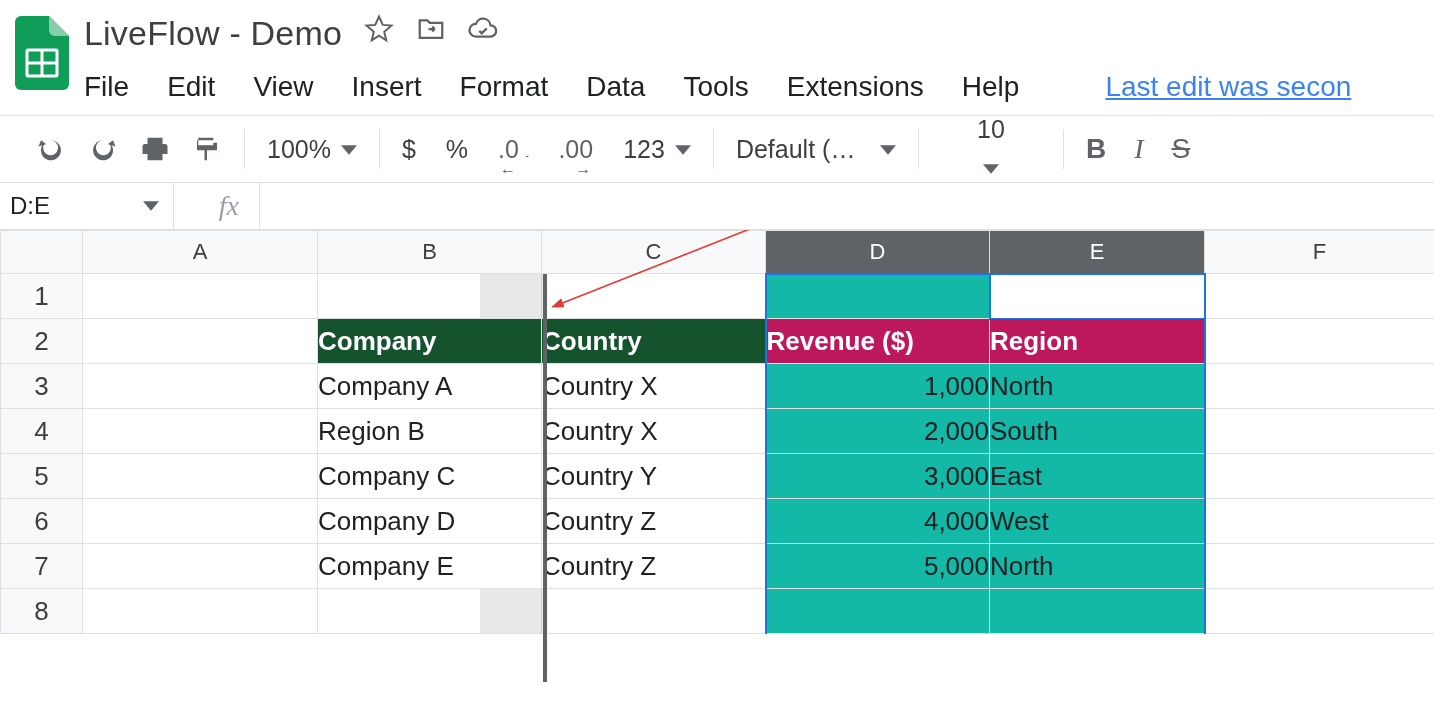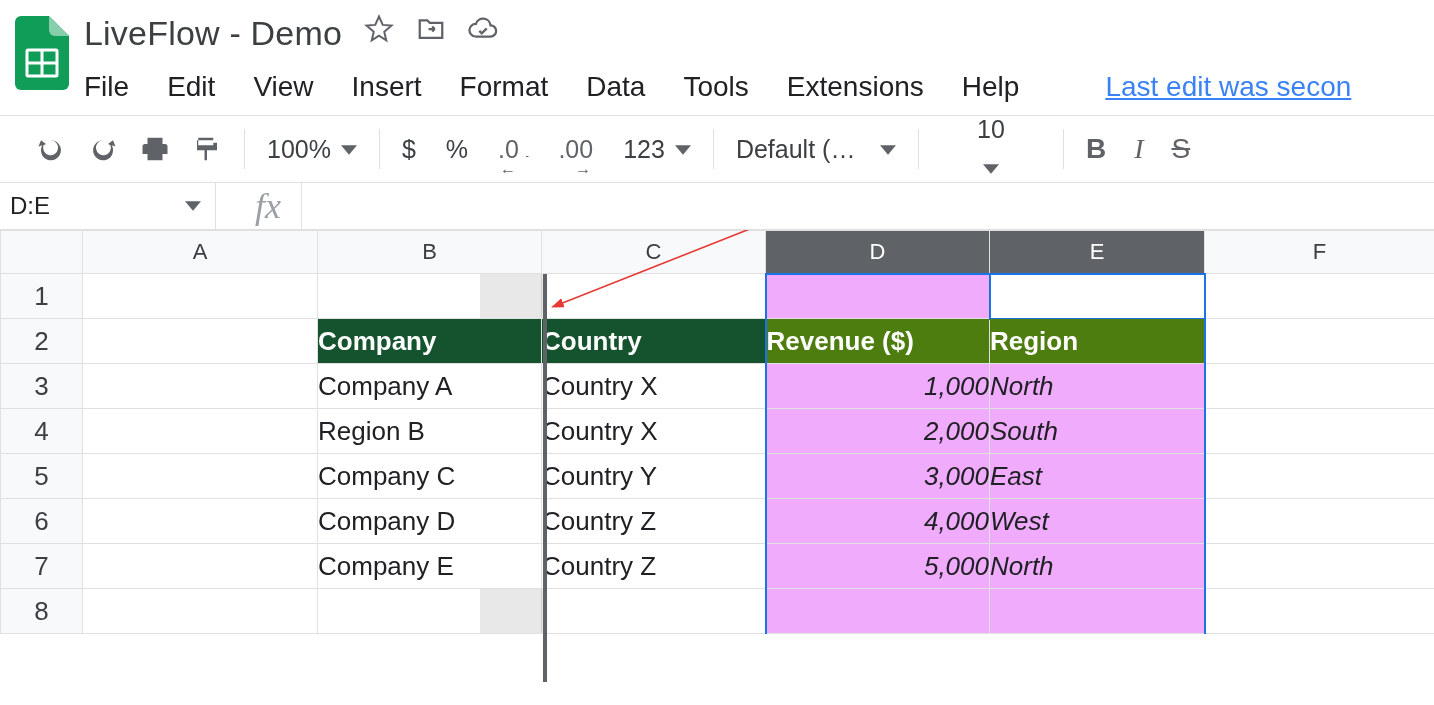--- a/index.html
+++ b/index.html
@@ -26,22 +26,22 @@
   .tb-sep { width:1px; height:40px; background:#e0e0e0; margin:0 4px; }
   .tb-icon { width:30px; height:30px; fill:#5f6368; cursor:pointer; }
   .tb-text { font-size:25px; color:#3c4043; cursor:pointer; display:flex; align-items:center; gap:10px;}
   .caret { display:inline-block; }
   .caret svg { width:16px; height:16px; fill:#5f6368; }
   .decplace { position:relative; display:inline-block; font-size:25px; font-weight:500; cursor:pointer;}
   .decplace .arrow { position:absolute; bottom:-14px; font-size:16px; }
 
   
   .fx-row { display:flex; align-items:center; height:48px; border-top:1px solid #e0e0e0; border-bottom:1px solid #e0e0e0; }
-  .name-box { width:216px; display:flex; align-items:center; justify-content:space-between; padding:0 14px 0 10px; font-size:24px; border-right:1px solid #e0e0e0; height:100%; }
-  .fx-label { width:86px; text-align:right; padding-right:20px; font-family:'Times New Roman', serif; font-style:italic; font-size:36px; color:#9aa0a6; border-right:1px solid #e0e0e0; height:100%; display:flex; align-items:center; justify-content:flex-end;}
+  .name-box { width:174px; display:flex; align-items:center; justify-content:space-between; padding:0 14px 0 10px; font-size:24px; border-right:1px solid #e0e0e0; height:100%; }
+  .fx-label { width:86px; text-align:right; padding-right:20px; font-family:'Times New Roman', serif; font-style:italic; font-size:28px; color:#9aa0a6; border-right:1px solid #e0e0e0; height:100%; display:flex; align-items:center; justify-content:flex-end;}
   .fx-input { flex:1; height:100%; padding:0 8px; font-size:22px; }
 
   
   .grid-wrap { position:relative; }
   table.sheet { border-collapse:collapse; table-layout:fixed; width:1434px; }
   table.sheet th, table.sheet td { border:1px solid #e0e0e0; padding:0; }
   table.sheet th { background:#f8f9fa; font-weight:400; color:#3c4043; font-size:22px; height:43px; text-align:center; }
   table.sheet th.selcol { background:#5f6368; color:#fff; }
   table.sheet td { height:45px; font-size:26px; position:relative; }
   .rowhead { background:#f8f9fa; text-align:center; font-size:22px; color:#3c4043; width:82px; }
@@ -49,33 +49,33 @@
 
   
   .cA { width:235px; }
   .cB { width:224px; }
   .cC { width:224px; }
   .cD { width:224px; }
   .cE { width:215px; }
   .cF { width:230px; }
 
   
-  .sel-de { background:#f0abfc;font-style:italic; }
+  .sel-de { background:#14b8a6; }
   .sel-outline-top { border-top:2px solid #1a73e8 !important; }
   .sel-outline-right { border-right:2px solid #1a73e8 !important; }
   .sel-outline-left { border-left:2px solid #1a73e8 !important; }
   .active-cell { background:#fff; outline:2px solid #1a73e8; outline-offset:-1px; }
 
   
   .drag-col-overlay { position:absolute; top:0; left:0; width:64px; height:100%; background:rgba(128,128,128,0.18); pointer-events:none; }
   .drag-line { position:absolute; top:0; width:4px; height:100%; background:#5f6368; pointer-events:none; }
 
   
   .hdr-cell { background:#14532d; color:#fff; font-weight:700; padding-left:6px; }
-  .hdr-cell.sel { background:#4d7c0f; }
+  .hdr-cell.sel { background:#be185d; }
   .datacell { padding:0 6px; }
   .num { text-align:right; padding-right:8px;}
 
   
   .annot { position:absolute; left:0; top:0; pointer-events:none; }
   
   .bold { font-weight:700; }
   .italic { font-style:italic; }
   .strike { text-decoration:line-through; }
 </style>

